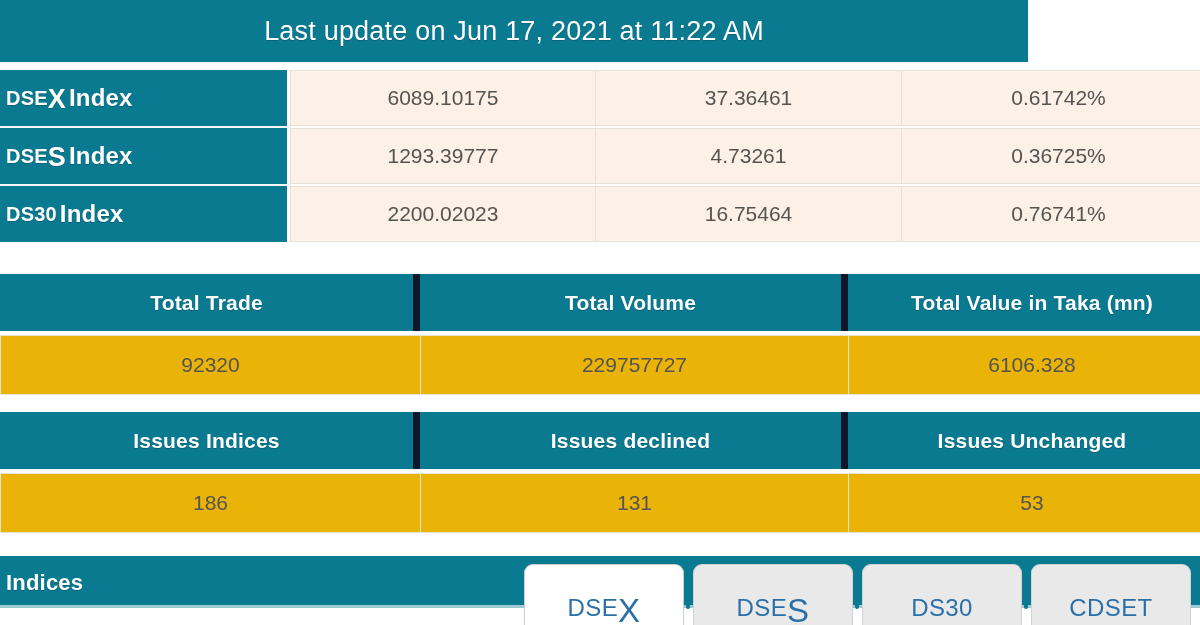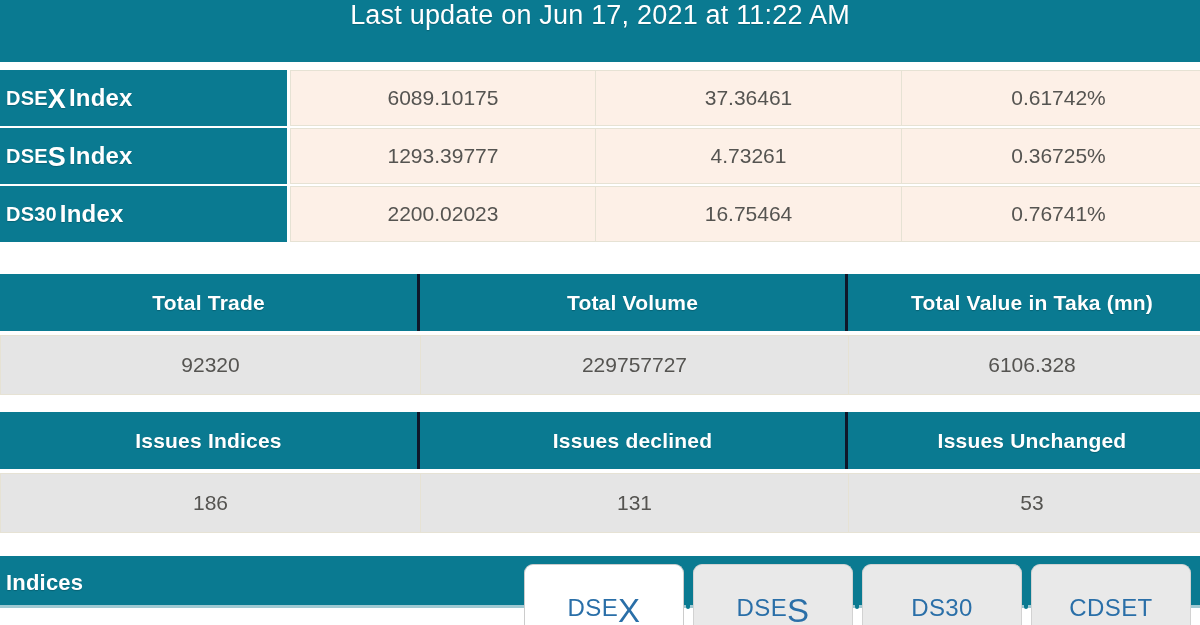--- a/index.html
+++ b/index.html
@@ -17,24 +17,25 @@
     width: 1200px;
     height: 625px;
     overflow: hidden;
     background: #ffffff;
   }
 
   
   .header-bar {
     position: absolute;
     left: 0; top: 0;
-    width: 1200px;
+    width: 1028px;
     height: 62px;
     background: #0a7a91;
     display: flex;
+    align-items: center;
     justify-content: center;
   }
   .header-title {
     color: #ffffff;
     font-size: 27px;
     font-weight: 400;
     letter-spacing: 0.2px;
     text-shadow: 0 1px 1px rgba(0,0,0,0.18);
   }
 
@@ -113,35 +114,35 @@
     display: flex;
     align-items: center;
     justify-content: center;
     color: #ffffff;
     font-size: 21px;
     font-weight: bold;
     letter-spacing: 0.2px;
     text-shadow: 0 1px 1px rgba(0,0,0,0.2);
     white-space: nowrap;
     overflow: hidden;
-    border-right: 3px solid #0f172a;
+    border-right: 7px solid #0f172a;
   }
   .stat-head .sh:last-child { border-right: none; }
 
   .stat-body {
     height: 60px;
     display: flex;
     margin-top: 4px;
   }
   .stat-body .sc {
     height: 60px;
     display: flex;
     align-items: center;
     justify-content: center;
-    background: #e5e5e5;
+    background: #eab308;
     border: 1px solid #e6e2d4;
     border-right: none;
     color: #555451;
     font-size: 21px;
   }
   .stat-body .sc:last-child { border-right: 1px solid #e6e2d4; }
 
   .w1 { width: 420px; }
   .w2 { width: 428px; }
   .w3 { width: 368px; }

